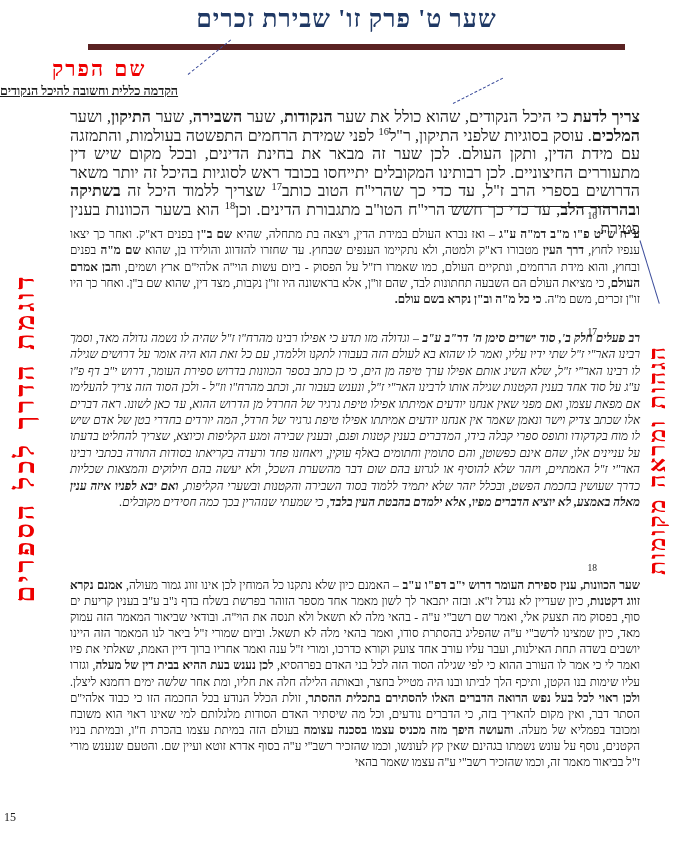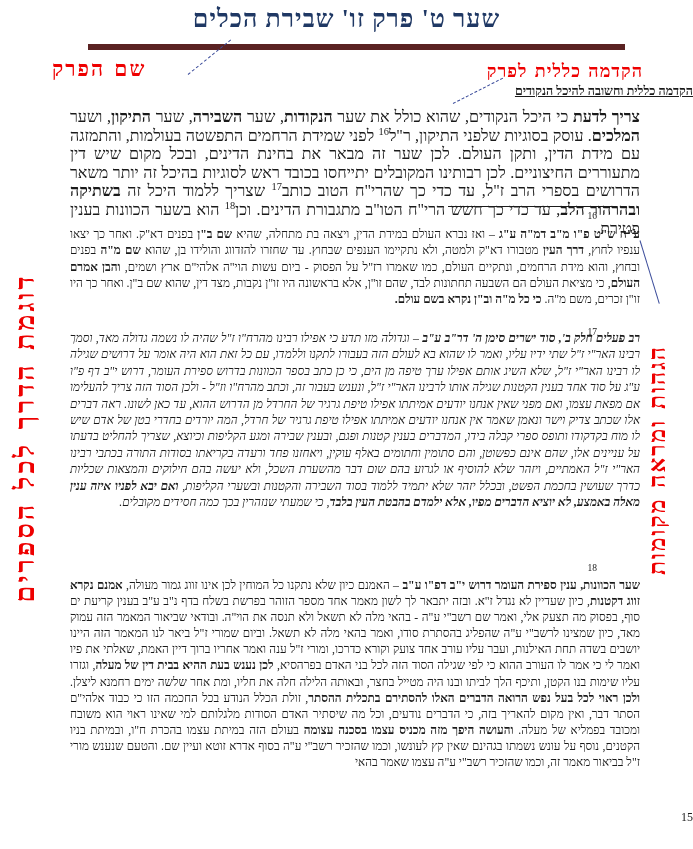--- a/index.html
+++ b/index.html
@@ -60,21 +60,21 @@
     border-top:1px dashed var(--arrow-blue);
     transform-origin:left center;
   }
   .arrow.solid{border-top-style:solid;}
   .arrow-1{left:188px;top:74px;width:55px;transform:rotate(-39deg);}
   .arrow-2{left:453px;top:103px;width:56px;transform:rotate(-27deg);}
   .arrow-3{left:640px;top:240px;width:66px;transform:rotate(73deg);}
   
   .section-header{
     position:absolute;top:84px;right:0;left:0;
-    text-align:right;
+    text-align:left;
     font-size:12.5px;font-weight:bold;
     text-decoration:underline;
   }
   .main-par{
     position:absolute;top:108px;right:53px;width:570px;
     font-size:16px;line-height:18.6px;
     text-align:justify;
   }
   sup{font-size:0.65em;line-height:0;}
   .fn-sep{
@@ -90,32 +90,31 @@
   .fn-num-18{top:563px;}
   .fn-par{
     position:absolute;right:53px;width:570px;
     font-size:11.8px;text-align:justify;
   }
   .fn-par-16{top:226px;line-height:16.3px;}
   .fn-par-17{top:330px;line-height:16.4px;font-style:italic;}
   .fn-par-18{top:577px;line-height:16.1px;margin-left:20px;}
   .page-number{
     position:absolute;top:810px;right:0;left:4px;
-    text-align:right;font-size:12px;
+    text-align:left;font-size:12px;
   }
 </style>
 </head>
 <body>
 
 <div class="page" style="--accent-red: #ee0000; --title-color: #1f3864; --rule-color: #5a2222; --arrow-blue: #3c4d9b;">
 
-  <div class="doc-title">שער ט' פרק זו' שבירת הכלים</div>
+  <div class="doc-title">שער ט' פרק זו' שבירת זכרים</div>
   <div class="title-rule"></div>
 
-  <div class="red-note intro-note">הקדמה כללית לפרק</div>
   <div class="red-note chapter-name-note">שם הפרק</div>
 
   <div class="arrow arrow-1"></div>
   <div class="arrow arrow-2"></div>
   <div class="arrow solid arrow-3"></div>
 
   <div class="section-header">הקדמה כללית וחשובה להיכל הנקודים</div>
 
   <div class="main-par"><b>צריך לדעת </b> כי היכל הנקודים, שהוא כולל את שער <b>הנקודות</b>, שער <b>השבירה</b>, שער <b>התיקון</b>, ושער <b>המלכים</b>. עוסק בסוגיות שלפני התיקון, ר"ל<sup>16</sup> לפני שמידת הרחמים התפשטה בעולמות, והתמזגה עם מידת הדין, ותקן העולם. לכן שער זה מבאר את בחינת הדינים, ובכל מקום שיש דין מתעוררים החיצוניים. לכן רבותינו המקובלים יתייחסו בכובד ראש לסוגיות בהיכל זה יותר משאר הדרושים בספרי הרב ז"ל, עד כדי כך שהרי"ח הטוב כותב<sup>17</sup> שצריך ללמוד היכל זה <b>בשתיקה ובהרהור הלב</b>, עד כדי כך חשש הרי"ח הטו"ב מתגבורת הדינים. וכן<sup>18</sup> הוא בשער הכוונות בענין פטירת</div>
 

